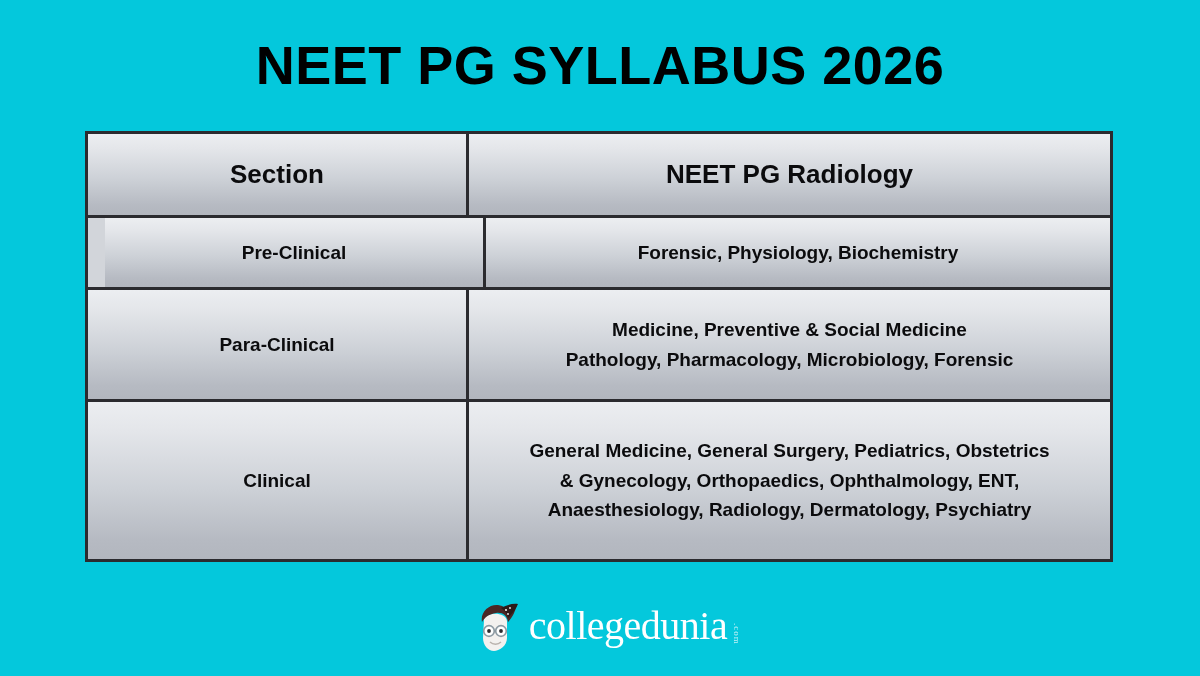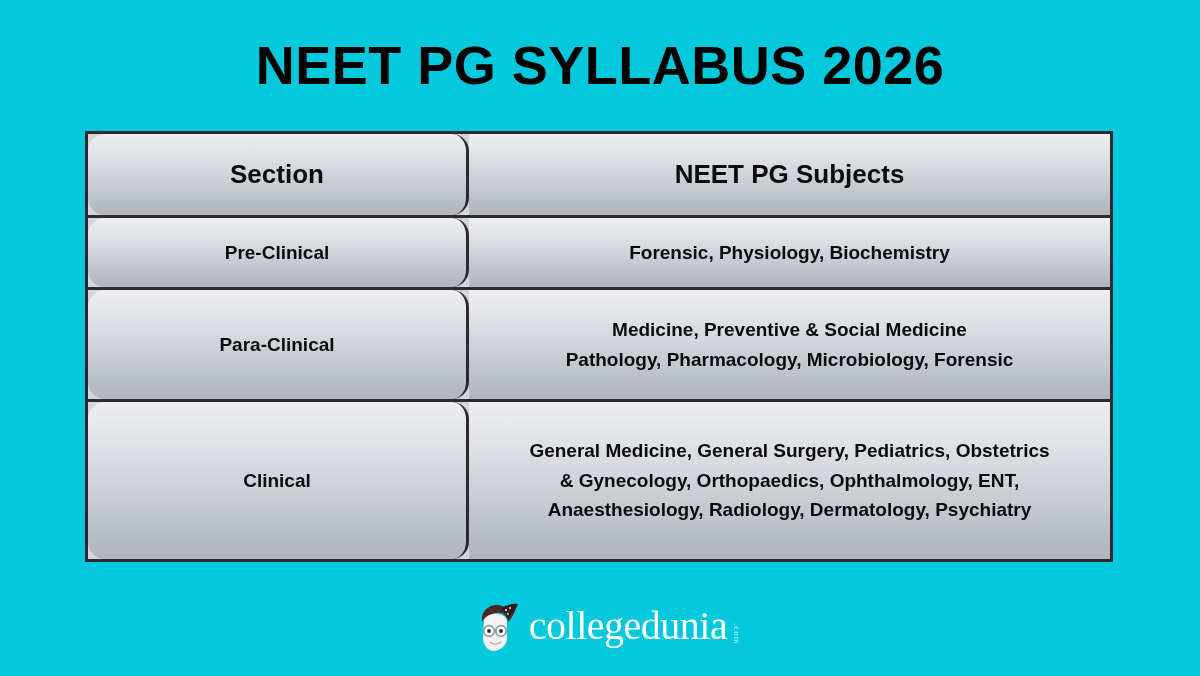--- a/index.html
+++ b/index.html
@@ -69,35 +69,34 @@
         #b6bac2 88%,
         #b2b6be 100%);
     padding: 6px 14px;
   }
   .cell-section {
     width: 381px;
     min-width: 381px;
     border-right: 3px solid #2b2b2f;
     font-size: 19px;
     font-weight: 700;
-    border-radius: 17px;
   }
   .cell-subjects {
     flex: 1 1 auto;
     font-size: 19px;
     font-weight: 700;
     line-height: 1.55;
   }
   .head .cell-section,
   .head .cell-subjects {
     font-size: 26px;
     font-weight: 700;
   }
   .r-head { height: 84px; }
-  .r-0    { height: 72px; }
+  .r-0    { height: 72px; padding-left: 17px; }
   .r-1    { height: 112px; justify-content: space-between; }
   .r-2    { height: 157px; }
 
   .subj-line { display: block; white-space: nowrap; }
 
   
   .logo {
     position: absolute;
     left: 0;
     top: 600px;
@@ -139,21 +138,21 @@
 <body>
 
 <div class="page">
 
   <div class="title">NEET PG SYLLABUS 2026</div>
 
   <div class="table-wrap">
 
     <div class="row head r-head">
       <div class="cell cell-section">Section</div>
-      <div class="cell cell-subjects">NEET PG Subjects</div>
+      <div class="cell cell-subjects">NEET PG Radiology</div>
     </div>
 
     <div class="row r-0">
       <div class="cell cell-section">Pre-Clinical</div>
       <div class="cell cell-subjects">
         <div>
           <span class="subj-line">Forensic, Physiology, Biochemistry</span>
         </div>
       </div>
     </div>

